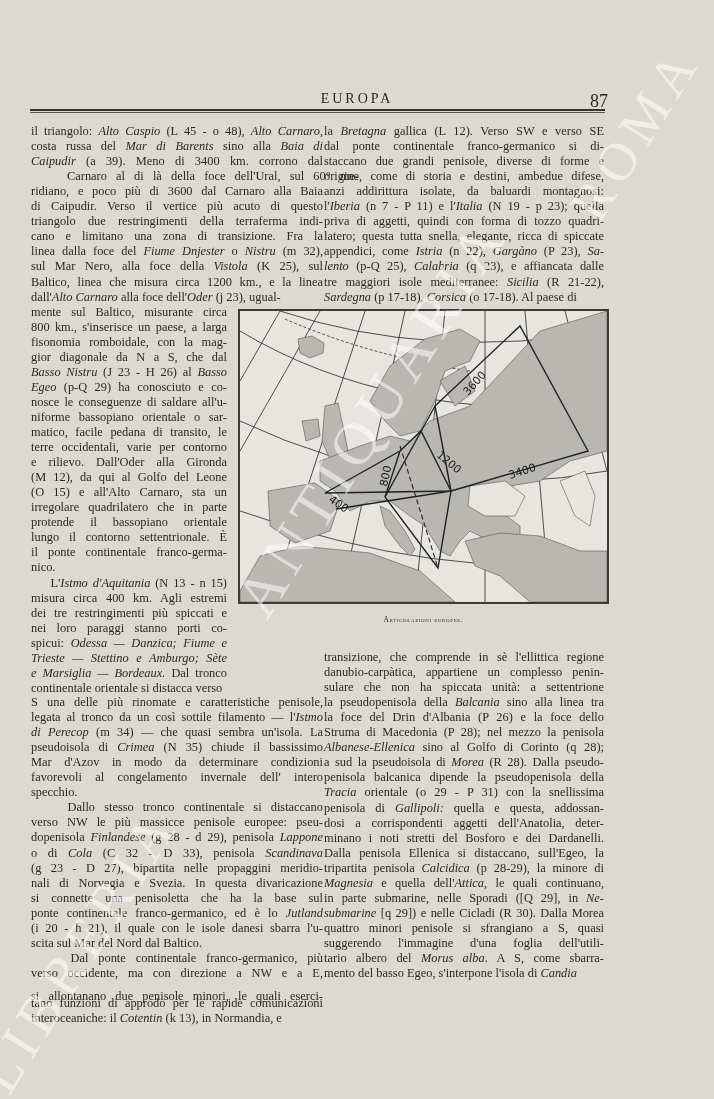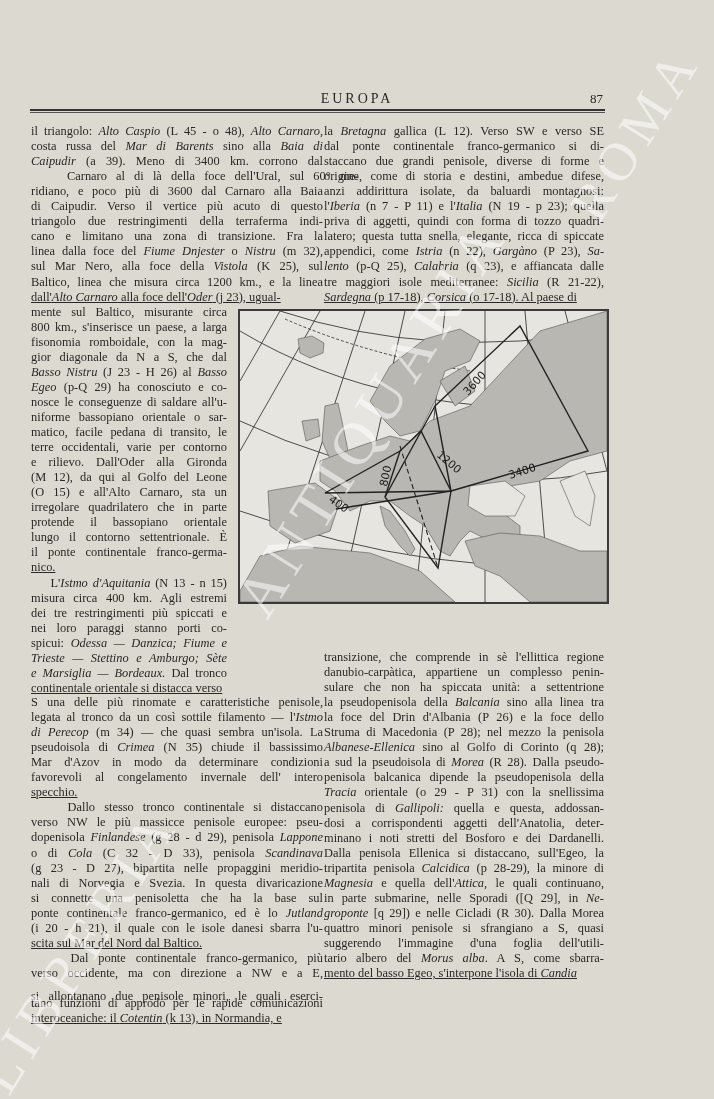--- a/index.html
+++ b/index.html
@@ -6,29 +6,29 @@
   body {
     width: 714px; height: 1099px; overflow: hidden;
     background: #dcd9d0;
     font-family: "DejaVu Serif", "Liberation Serif", serif;
     color: #2a2826;
     position: relative;
   }
   .page { position: absolute; left: 0; top: 0; width: 714px; height: 1099px; }
   .header-title { position: absolute; left: 0; width: 420px; text-align: center; top: 2px;
     font-family: "Liberation Serif", serif; font-size: 14px; letter-spacing: 3px; }
-  .header-page { position: absolute; left: 414px; top: 2px; font-family: "Liberation Serif", serif; font-size: 13px; }
+  .header-page { position: absolute; left: 414px; top: 2px; font-family: "Liberation Serif", serif; font-size: 18px; }
   .header-wrap { position: absolute; left: 0; top: 0; }
   .header-wrap .header-title { left: 252px; width: 210px; top: 91px; position:absolute; }
   .header-wrap .header-page { left: 590px; top: 91px; position:absolute; }
   .rule1 { position: absolute; left: 30px; top: 109px; width: 575px; height: 2px; background: #333; }
   .rule2 { position: absolute; left: 30px; top: 112px; width: 575px; height: 1px; background: #555; }
 
   .line { position: absolute; font-family: "Liberation Serif", serif; font-size: 12.4px; white-space: nowrap; line-height: 15px; text-align: justify; text-align-last: justify; }
-  .line.last { text-align-last: left; text-decoration: underline; }
+  .line.last { text-align-last: left; }
   .line i { font-style: italic; }
   .col-left { left: 31px; width: 292px; }
   .col-left-narrow { left: 31px; width: 196px; }
   .col-right { left: 324px; width: 280px; }
 
   .map-frame { position: absolute; left: 238px; top: 309px; width: 367px; height: 291px;
     border: 2px solid #3a3a3a; background: #c7c5c0; overflow: hidden; }
   .map-frame svg { display: block; }
   .caption { position: absolute; left: 238px; top: 615px; width: 371px; text-align: center;
     font-family: "Liberation Serif", serif; font-size: 7.5px; letter-spacing: 0.6px; font-variant: small-caps; }
@@ -139,21 +139,21 @@
       <div class="line col-right" style="top: 755.35px;">a sud la pseudoisola di <i>Morea</i> (R 28). Dalla pseudo-</div>
       <div class="line col-right" style="top: 770.4px;">penisola balcanica dipende la pseudopenisola della</div>
       <div class="line col-right" style="top: 785.45px;"><i>Tracia</i> orientale (o 29 - P 31) con la snellissima</div>
       <div class="line col-right" style="top: 800.5px;">penisola di <i>Gallipoli:</i> quella e questa, addossan-</div>
       <div class="line col-right" style="top: 815.55px;">dosi a corrispondenti aggetti dell'Anatolia, deter-</div>
       <div class="line col-right" style="top: 830.6px;">minano i noti stretti del Bosforo e dei Dardanelli.</div>
       <div class="line col-right" style="top: 845.65px;">Dalla penisola Ellenica si distaccano, sull'Egeo, la</div>
       <div class="line col-right" style="top: 860.7px;">tripartita penisola <i>Calcidica</i> (p 28-29), la minore di</div>
       <div class="line col-right" style="top: 875.75px;"><i>Magnesia</i> e quella dell'<i>Attica</i>, le quali continuano,</div>
       <div class="line col-right" style="top: 890.8px;">in parte submarine, nelle Sporadi ([Q 29], in <i>Ne-</i></div>
-      <div class="line col-right" style="top: 905.85px;"><i>groponte</i> [q 29]) e nelle Cicladi (R 30). Dalla Morea</div>
+      <div class="line col-right" style="top: 905.85px;"><i>submarine</i> [q 29]) e nelle Cicladi (R 30). Dalla Morea</div>
       <div class="line col-right" style="top: 920.9px;">quattro minori penisole si sfrangiano a S, quasi</div>
       <div class="line col-right" style="top: 935.95px;">suggerendo l'immagine d'una foglia dell'utili-</div>
       <div class="line col-right" style="top: 951px;">tario albero del <i>Morus alba</i>. A S, come sbarra-</div>
       <div class="line col-right last" style="top: 966.05px;">mento del basso Egeo, s'interpone l'isola di <i>Candia</i></div>
     </div>
 
   <div class="map-frame">
     <svg width="367" height="291" viewBox="0 0 367 291">
 
       <rect x="0" y="0" width="367" height="291" fill="#e7e5df"></rect>
@@ -214,17 +214,18 @@
 
       <g font-family="DejaVu Sans, sans-serif" font-size="11" fill="#1a1a1a">
         <text x="0" y="0" transform="translate(228,85) rotate(-48)">3600</text>
         <text x="0" y="0" transform="translate(270,168) rotate(-18)">3400</text>
         <text x="0" y="0" transform="translate(196,145) rotate(40)">1200</text>
         <text x="0" y="0" transform="translate(147,176) rotate(-78)">800</text>
         <text x="0" y="0" transform="translate(88,190) rotate(35)">400</text>
       </g>
     </svg>
   </div>
+  <div class="caption">Articolazioni europee.</div>
 
   <div class="watermark" style="left:20px; top:1040px; transform: rotate(-58deg);">LIBRERIA</div>
   <div class="watermark" style="left:280px; top:560px; transform: rotate(-58deg); font-size:60px;">ANTIQUARIA</div>
   <div class="watermark" style="left:610px; top:170px; transform: rotate(-58deg); font-size:54px;">ROMA</div>
 </div>
 
 </body></html>

